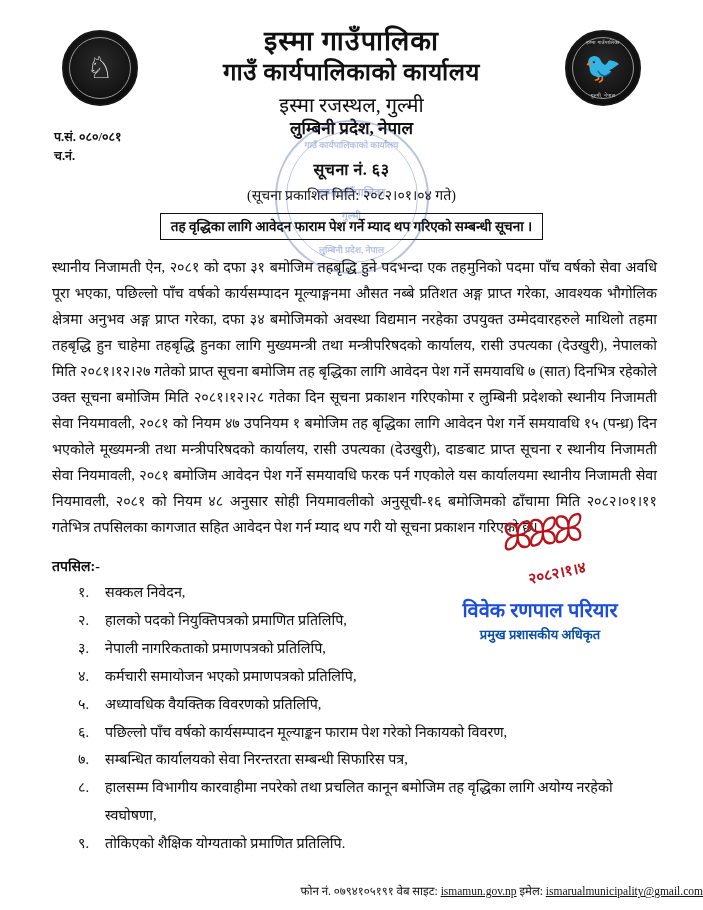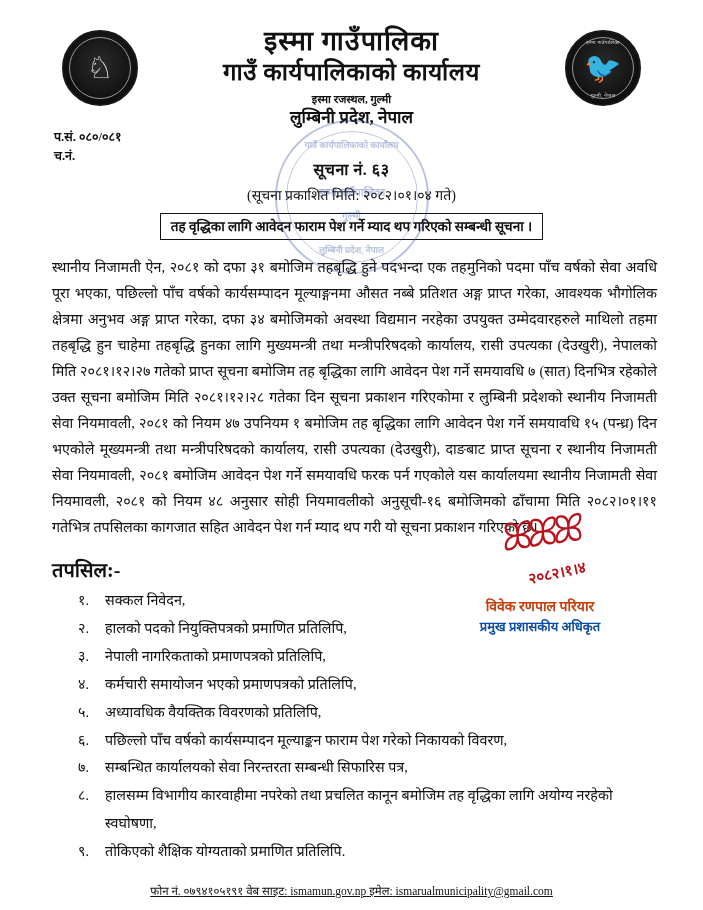--- a/index.html
+++ b/index.html
@@ -82,22 +82,22 @@
     line-height: 1.15;
   }
   .t-line2 {
     font-size: 24px;
     font-weight: bold;
     letter-spacing: .5px;
     line-height: 1.2;
     margin-top: 1px;
   }
   .t-line3 {
-    font-size: 11px;
-    font-weight: bold;
+    font-size: 20px;
+    font-weight: normal;
     margin-top: 6px;
     line-height: 1.25;
   }
   .t-line4 {
     font-size: 17px;
     font-weight: bold;
     line-height: 1.25;
   }
 
   
@@ -168,21 +168,21 @@
   .body-text {
     position: relative;
     margin: 14px 46px 16px 52px;
     font-size: 14.3px;
     line-height: 1.82;
     text-align: justify;
     text-justify: inter-word;
   }
   .tapasila-label {
     margin: 4px 0 0 52px;
-    font-size: 20px;
+    font-size: 14px;
     font-weight: bold;
     position: relative;
   }
   .list {
     margin: 4px 46px 0 78px;
     font-size: 14.3px;
     line-height: 1.95;
     position: relative;
   }
   .list-item {
@@ -211,40 +211,39 @@
     height: 44px;
   }
   .sig-date {
     color: #b8121a;
     font-size: 15px;
     font-weight: bold;
     transform: rotate(-12deg);
     margin: 2px 0 14px 34px;
   }
   .sig-name {
-    color: #c2410c;
-    font-size: 14px;
+    color: #1d4ed8;
+    font-size: 20px;
     font-weight: bold;
   }
   .sig-post {
     color: #0b4ea2;
     font-size: 13px;
     font-weight: bold;
     margin-top: 2px;
   }
 
   
   .footer {
     position: absolute;
     left: 0;
     right: 0;
     bottom: 12px;
-    text-align: center;
+    text-align: right;
     font-size: 11.5px;
-    text-decoration: underline;
   }
   .footer .u { text-decoration: underline; }
 </style>
 </head>
 <body>
 
 <div class="page">
 
   <div class="header">
     <div class="emblem left">

